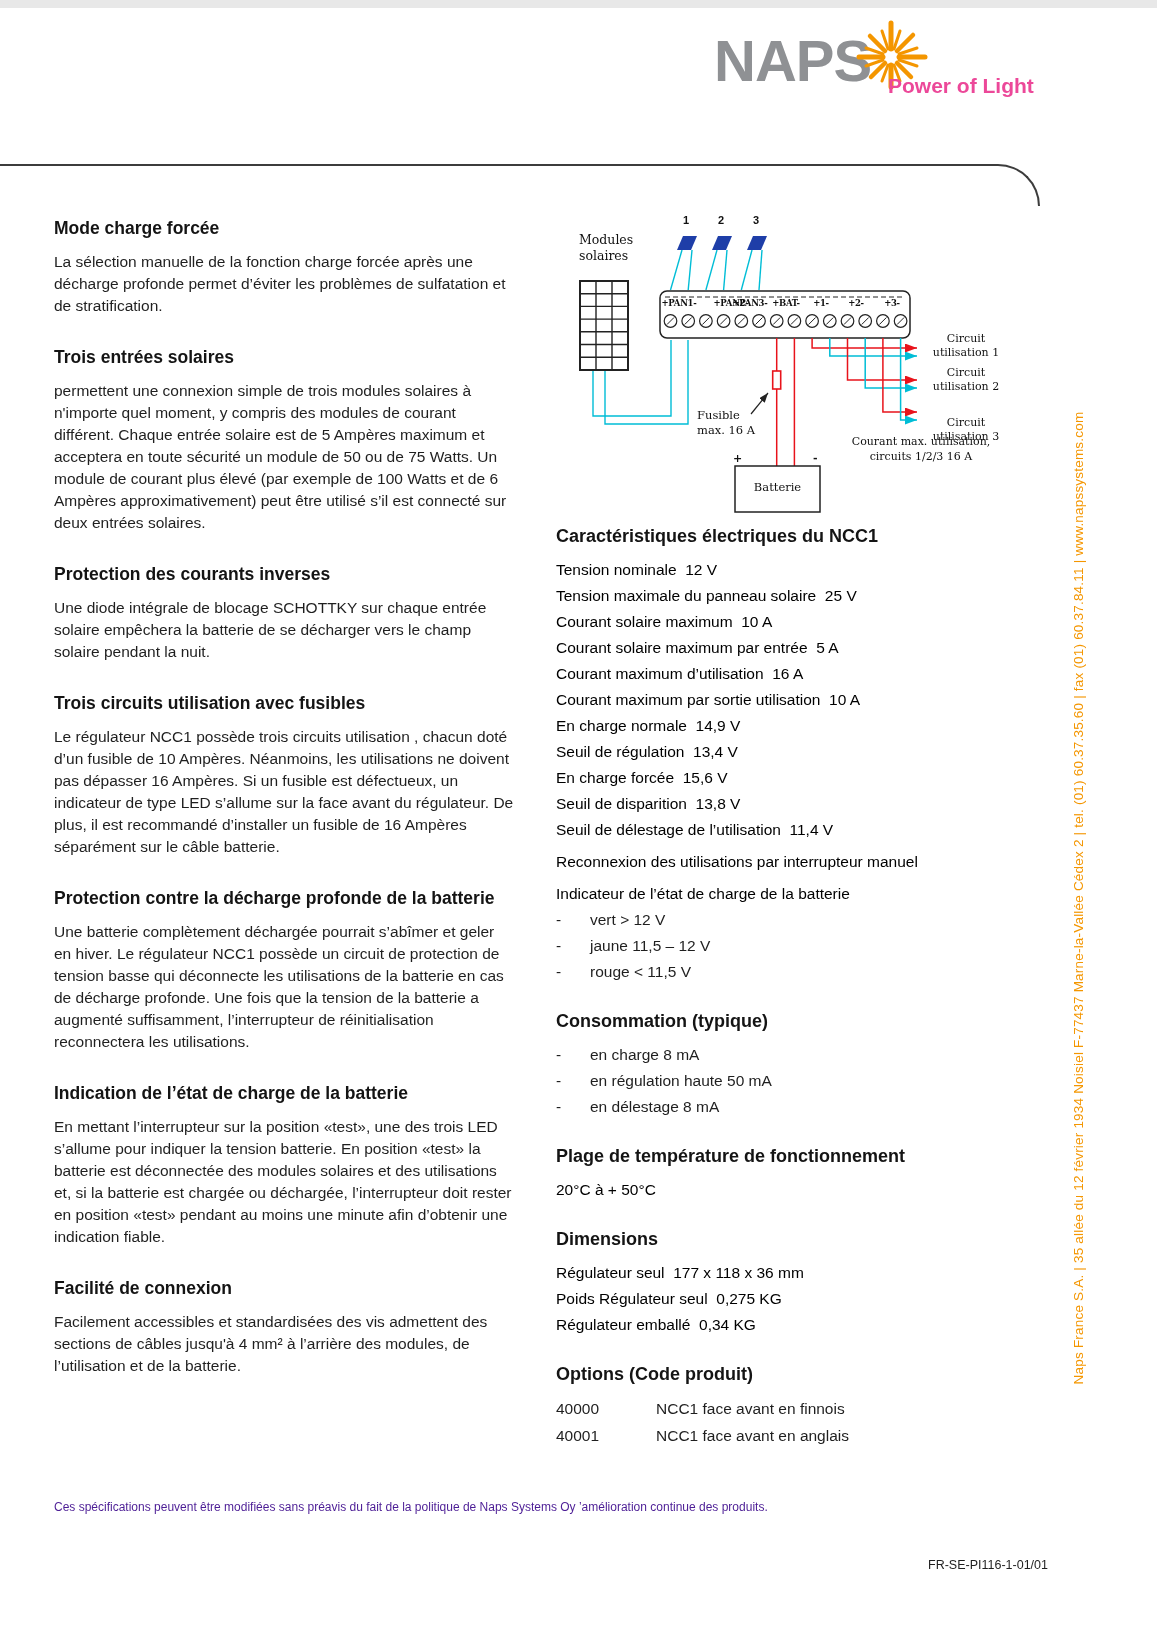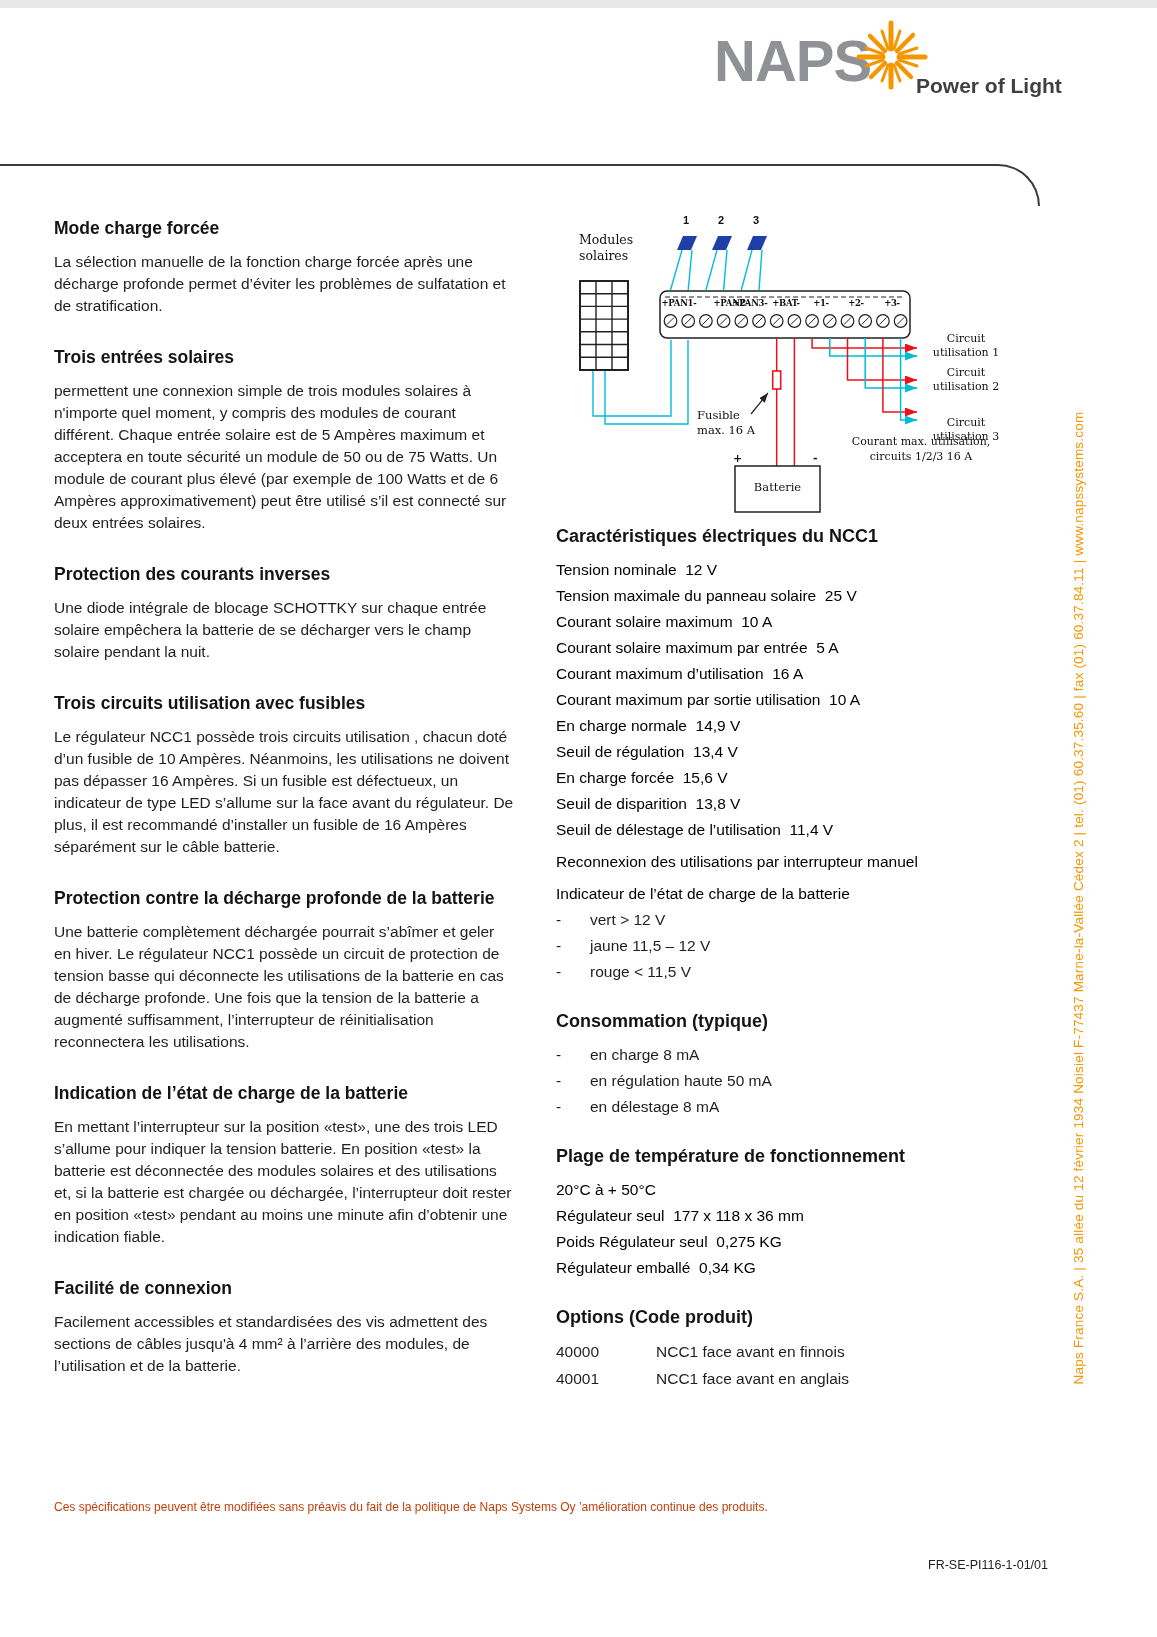--- a/index.html
+++ b/index.html
@@ -3,21 +3,21 @@
 <meta charset="utf-8">
 <style>
   html,body{margin:0;padding:0;background:#e8e8e8;}
   .page{position:relative;width:1157px;height:1637px;background:#ffffff;margin:8px auto;
         font-family:"Liberation Sans",sans-serif;color:#1c1c1c;overflow:hidden;}
 
   
   .naps-text{position:absolute;left:714px;top:24px;font-size:58px;font-weight:bold;
              color:#8f9194;letter-spacing:-1px;line-height:1;}
   .starburst{position:absolute;left:852px;top:10px;}
-  .tagline{position:absolute;left:916px;top:66px;font-size:21px;font-weight:bold;color:#404040;}
+  .tagline{position:absolute;left:888px;top:66px;font-size:21px;font-weight:bold;color:#ec4899;}
   .header-rule{position:absolute;left:0;top:156px;width:1038px;height:40px;
                border-top:2px solid #3c3c3c;border-right:2px solid #3c3c3c;
                border-top-right-radius:42px;}
 
   
   .vtext{position:absolute;left:522px;top:879px;width:1120px;height:22px;
          transform:rotate(-90deg);color:#f49600;font-size:13.5px;letter-spacing:.2px;
          text-align:center;white-space:nowrap;}
 
   
@@ -31,21 +31,21 @@
   .rh{font-size:18px;font-weight:bold;color:#141414;margin:26px 0 10px;}
   .right-col .rh:first-child{margin-top:0;}
   .spec-row{font-size:15.5px;line-height:26px;white-space:pre-wrap;color:#000000;}
   .spec-row.gap{margin-top:6px;}
   .bullet{display:flex;font-size:15.5px;line-height:26px;color:#1f1f1f;}
   .bullet::before{content:"-";flex:0 0 34px;}
   .opt{display:flex;font-size:15.5px;line-height:27px;color:#1f1f1f;}
   .opt-code{flex:0 0 100px;}
 
   
-  .foot-note{position:absolute;left:54px;top:1492px;width:900px;font-size:12px;color:#c2410c;}
+  .foot-note{position:absolute;left:54px;top:1492px;width:900px;font-size:12px;color:#4c1d95;}
   .doc-code{position:absolute;left:928px;top:1550px;font-size:12.5px;color:#1f1f1f;}
 
   
   .diagram{position:absolute;left:565px;top:200px;width:452px;height:325px;
            font-family:"DejaVu Serif",serif;color:#111;}
   .diagram svg{position:absolute;left:0;top:0;}
   .dlbl{position:absolute;white-space:pre-line;}
   .modules-label{left:14px;top:24px;font-size:12.5px;line-height:16px;}
   .module-num{position:absolute;top:6px;font-family:"Liberation Sans",sans-serif;
               font-weight:bold;font-size:11px;}
@@ -247,20 +247,21 @@
     <div class="bullet">
         <span>en régulation haute 50 mA</span>
       </div>
     <div class="bullet">
         <span>en délestage 8 mA</span>
       </div>
 
     <div class="rh">Plage de température de fonctionnement</div>
     <div class="spec-row">20°C à + 50°C</div>
 
+    <div class="rh">Dimensions</div>
     <div class="spec-row">Régulateur seul  177 x 118 x 36 mm</div>
     <div class="spec-row">Poids Régulateur seul  0,275 KG</div>
     <div class="spec-row">Régulateur emballé  0,34 KG</div>
 
     <div class="rh">Options (Code produit)</div>
     <div class="opt">
       <span class="opt-code">40000</span>
       <span>NCC1 face avant en finnois</span>
     </div>
     <div class="opt">

